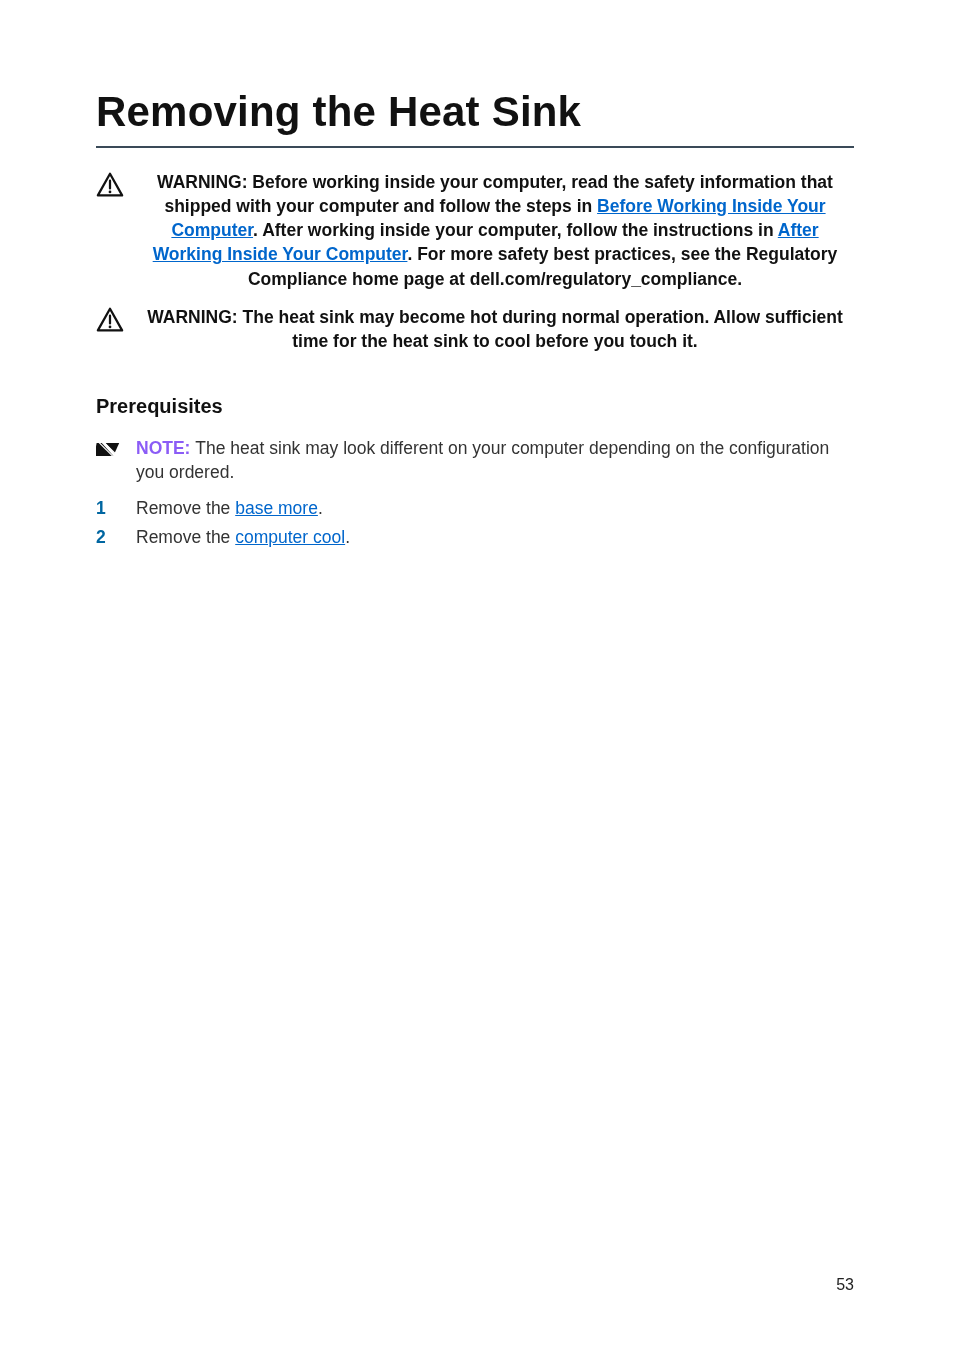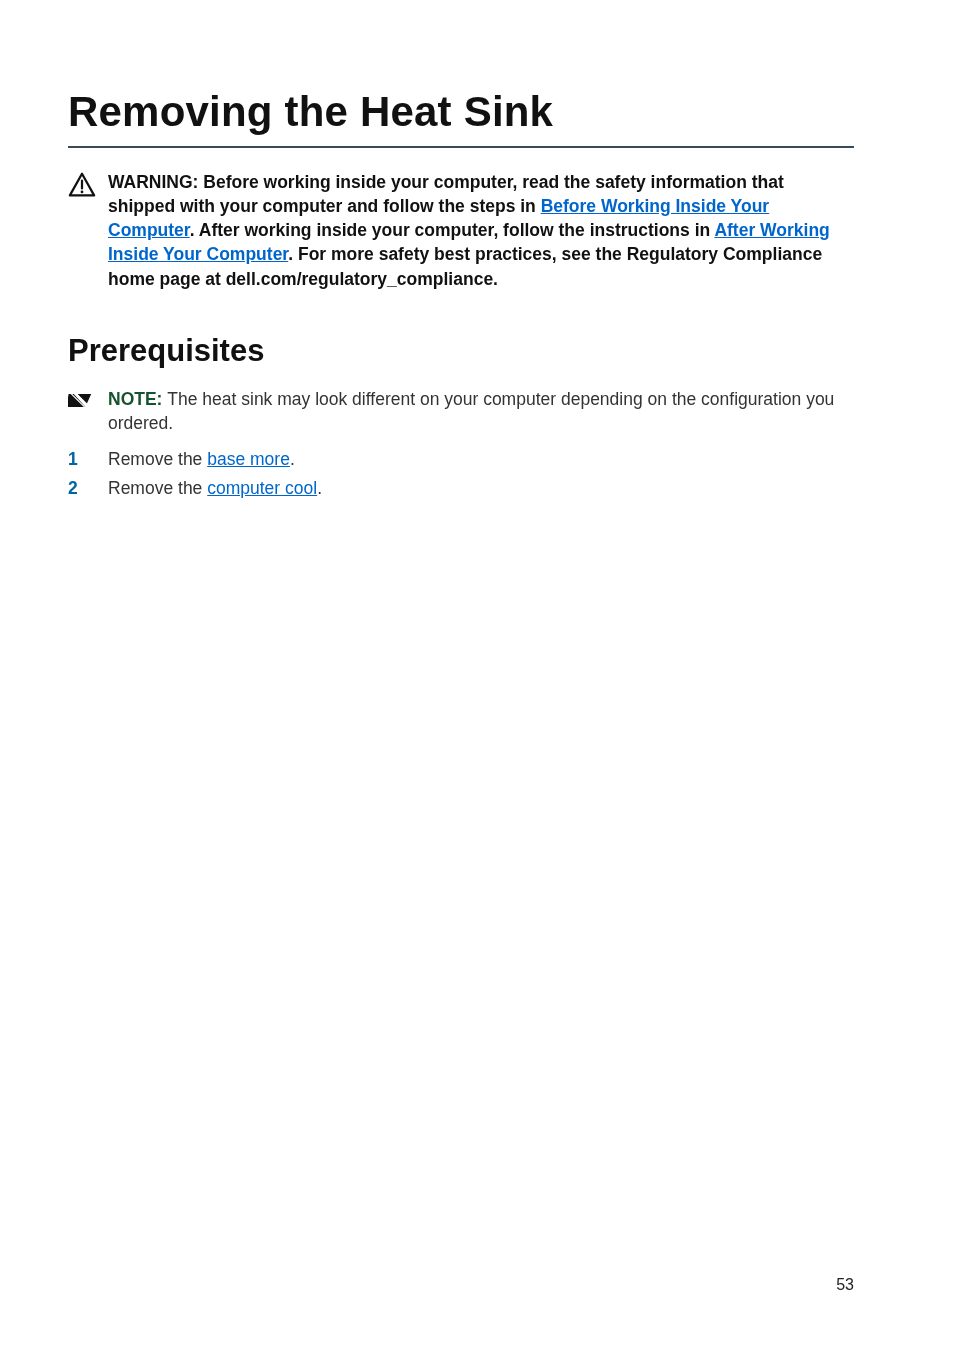--- a/index.html
+++ b/index.html
@@ -1,26 +1,26 @@
 <!DOCTYPE html>
 <html><head>
 <meta charset="utf-8">
 <style>
   * { box-sizing: border-box; margin: 0; padding: 0; }
   html, body { width: 954px; height: 1366px; }
   body { font-family: "Segoe UI", "Helvetica Neue", Arial, sans-serif; background: #fff; position: relative; }
-  .page { padding: 88px 100px 0 68px; }
+  .page { padding: 88px 100px 0 96px; }
   .title { font-size: 42px; font-weight: 700; color: #111; margin-bottom: 10px; letter-spacing: 0.2px; }
   .title-rule { border: none; border-top: 2px solid #3a4a58; margin-bottom: 22px; }
   .block { display: flex; align-items: flex-start; margin-bottom: 14px; }
   .icon-col { flex: 0 0 40px; padding-top: 2px; }
   .text-col { flex: 1; font-size: 17.5px; line-height: 1.38; color: #111; }
-  .bold { font-weight: 700; }
+  .bold { font-weight: 700; text-align: center; }
   .link { color: #0066cc; text-decoration: underline; cursor: pointer; }
-  .section-title { font-size: 31px; font-weight: 700; color: #111; margin-top: 42px; margin-bottom: 18px; }
+  .section-title { font-size: 20px; font-weight: 700; color: #111; margin-top: 42px; margin-bottom: 18px; }
   .note-icon { width: 26px; height: 22px; }
   .warn-icon { width: 28px; height: 26px; }
   .list { margin-top: 14px; }
   .list-item { display: flex; margin-bottom: 8px; font-size: 17.5px; color: #333; }
   .list-num { flex: 0 0 40px; font-weight: 700; color: #0066a1; }
   .list-text { flex: 1; color: #333; }
   .page-num { position: absolute; bottom: 72px; right: 100px; font-size: 16px; color: #222; }
 </style>
 </head>
 <body>
@@ -35,35 +35,45 @@
         <path d="M16 2 L30 27 L2 27 Z" fill="none" stroke="#111" stroke-width="2.6" stroke-linejoin="round"></path>
         <line x1="16" y1="10" x2="16" y2="19" stroke="#111" stroke-width="2.6" stroke-linecap="round"></line>
         <circle cx="16" cy="23" r="1.6" fill="#111"></circle>
       </svg>
     </div>
     <div class="text-col bold">
       <span>WARNING: Before working inside your computer, read the safety information that shipped with your computer and follow the steps in </span><span class="link">Before Working Inside Your Computer</span><span>. After working inside your computer, follow the instructions in </span><span class="link">After Working Inside Your Computer</span><span>. For more safety best practices, see the Regulatory Compliance home page at dell.com/regulatory_compliance.</span>
     </div>
   </div>
 
+  <div class="block">
+    <div class="icon-col">
+      <svg class="warn-icon" viewBox="0 0 32 30">
+        <path d="M16 2 L30 27 L2 27 Z" fill="none" stroke="#111" stroke-width="2.6" stroke-linejoin="round"></path>
+        <line x1="16" y1="10" x2="16" y2="19" stroke="#111" stroke-width="2.6" stroke-linecap="round"></line>
+        <circle cx="16" cy="23" r="1.6" fill="#111"></circle>
+      </svg>
+    </div>
+    <div class="text-col bold">WARNING: The heat sink may become hot during normal operation. Allow sufficient time for the heat sink to cool before you touch it.</div>
+  </div>
 
 
   <h2 class="section-title">Prerequisites</h2>
 
   <div class="block">
     <div class="icon-col">
       <svg class="note-icon" viewBox="0 0 30 24">
         <path d="M2 5 L28 5 L25 20 L3 20 Z" transform="skewX(-14)" fill="#111"></path>
         <path d="M6 2 L24 22" stroke="#fff" stroke-width="3.2"></path>
         <path d="M9 4 L27 22" stroke="#fff" stroke-width="1.4"></path>
         <path d="M3 4 L21 22" stroke="#fff" stroke-width="1.4"></path>
       </svg>
     </div>
     <div class="text-col" style="color:#333;">
-      <span class="bold" style="color:#14532d;">NOTE: </span><span>The heat sink may look different on your computer depending on the configuration you ordered.</span>
+      <span class="bold" style="color:#8b5cf6;">NOTE: </span><span>The heat sink may look different on your computer depending on the configuration you ordered.</span>
     </div>
   </div>
 
   <div class="list">
     <div class="list-item">
       <div class="list-num">1</div>
       <div class="list-text">
         <span>Remove the </span><span class="link">base more</span><span>.</span>
       </div>
     </div>

